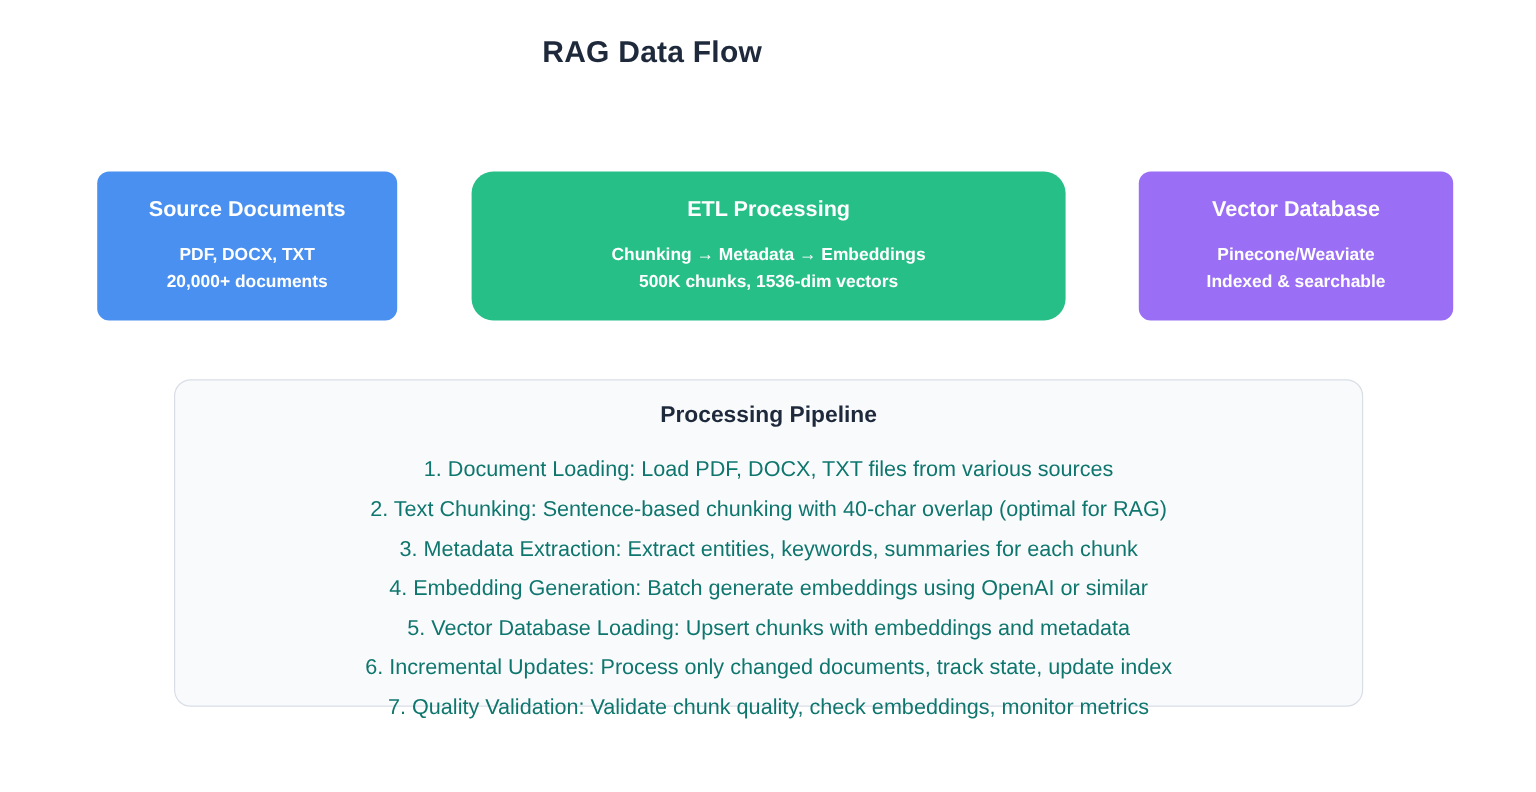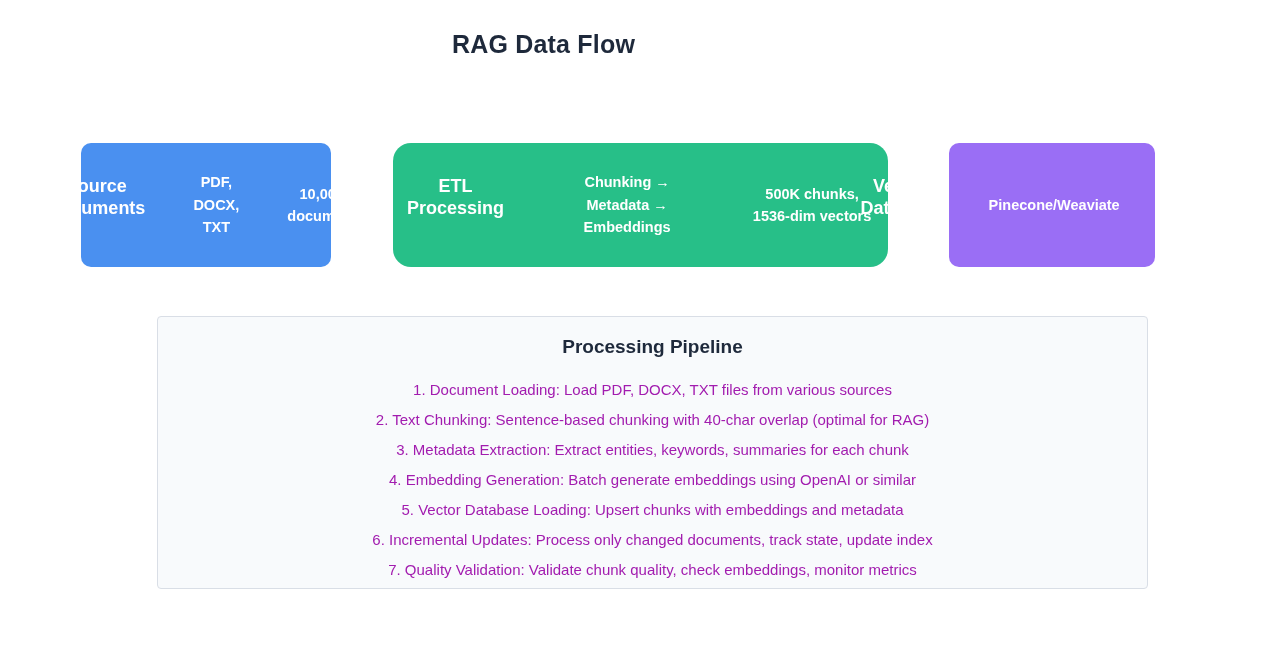--- a/index.html
+++ b/index.html
@@ -42,102 +42,101 @@
     height: 124px;
   }
 
   .flow-box {
     position: absolute;
     top: 0;
     height: 124px;
     border-radius: 10px;
     color: #ffffff;
     display: flex;
-    flex-direction: row;
+    flex-direction: column;
     align-items: center;
     justify-content: center;
     text-align: center;
     padding: 6px 14px;
-    gap: 48px;
   }
 
   .flow-box .box-title {
     font-size: 18px;
     font-weight: bold;
     line-height: 1.25;
     margin-bottom: 16px;
   }
 
   .flow-box .box-line {
     font-size: 14.5px;
     font-weight: bold;
     line-height: 1.55;
   }
 
   #box-source   { left: 81px;  width: 250px; background: #4a90f0; }
   #box-etl      { left: 393px; width: 495px; background: #27bf88; border-radius: 18px; }
-  #box-vector   { left: 949px; width: 206px; background: #9a6ef5; }
+  #box-vector   { left: 949px; width: 262px; background: #9a6ef5; }
 
   
   .arrow {
     position: absolute;
     top: 196px;
     height: 20px;
   }
   #arrow-1 { left: 331px; width: 62px; }
   #arrow-2 { left: 888px; width: 61px; }
 
   .arrow svg { display: block; }
 
   
   .pipeline-panel {
     position: absolute;
-    left: 157px;
+    left: 145px;
     top: 316px;
     width: 991px;
     height: 273px;
     background: #f8fafc;
     border: 1px solid #d9dee6;
-    border-radius: 4px;
+    border-radius: 14px;
     padding-top: 19px;
   }
 
   .panel-title {
     text-align: center;
     font-size: 19px;
     font-weight: bold;
     color: #1e293b;
     margin-bottom: 16px;
   }
 
   .panel-list {
     list-style: none;
   }
 
   .panel-list li {
     text-align: center;
-    font-size: 15px;
-    color: #a21caf;
+    font-size: 18px;
+    color: #0f766e;
     line-height: 1;
     padding: 7.5px 0;
   }
 </style>
 </head>
 <body>
 
 <div class="page">
 
   <div class="page-title">RAG Data Flow</div>
 
   <div class="flow-row">
 
     <div class="flow-box" id="box-source" style="background: rgb(74, 144, 240);">
       <div class="box-title">Source Documents</div>
       <div class="box-line">PDF, DOCX, TXT</div>
-      <div class="box-line">10,000+ documents</div>
+      <div class="box-line">20,000+ documents</div>
     </div>
 
     <div class="arrow" id="arrow-1">
       <svg width="62" height="20" viewBox="0 0 62 20" aria-hidden="true">
         <rect x="0" y="7" width="40" height="5" fill="#6b7280"></rect>
         <polygon points="32,1 62,10 32,19" fill="#6b7280"></polygon>
       </svg>
     </div>
 
     <div class="flow-box" id="box-etl" style="background: rgb(39, 191, 136);">

